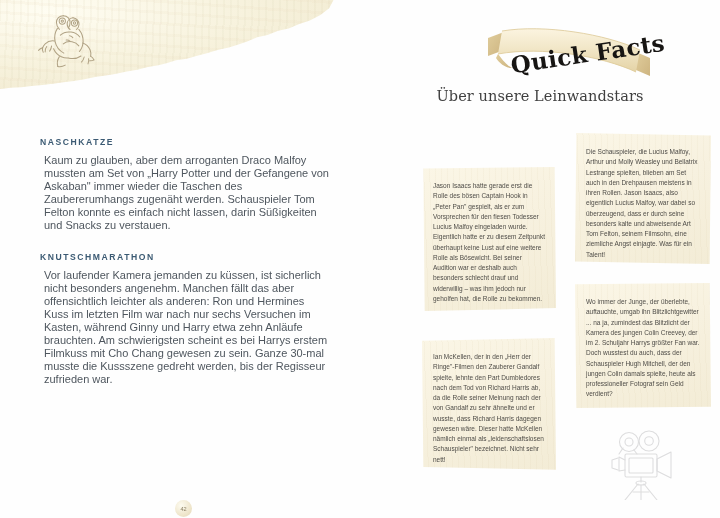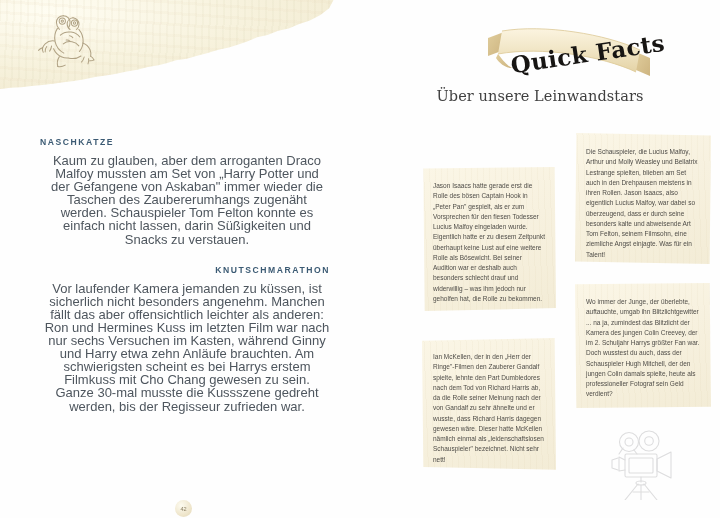--- a/index.html
+++ b/index.html
@@ -40,24 +40,24 @@
   }
   .frog-icon{position:absolute;left:34px;top:6px;width:78px;height:72px;}
 
   
   .left-page{position:absolute;left:0;top:0;width:360px;height:518px;}
   .article{position:absolute;left:40px;top:137px;width:290px;}
   .sec-title{
     color:#3b5a73;font-size:8.6px;font-weight:bold;letter-spacing:1.55px;
     margin:0 0 7px 0;
   }
-  .sec-title.sp{margin-top:19px;text-align:right;}
+  .sec-title.sp{margin-top:19px;}
   .body-p{
-    color:#4e565e;font-size:13px;line-height:13.1px;margin:0 0 9px 4px;
-    text-align:center;
+    color:#4e565e;font-size:11px;line-height:13.1px;margin:0 0 9px 4px;
+    text-align:left;
   }
 
   
   .right-page{position:absolute;left:360px;top:0;width:360px;height:518px;}
 
   .ribbon-wrap{position:absolute;left:114px;top:28px;width:190px;height:62px;}
   .ribbon-title{
     position:absolute;left:36px;top:12px;
     font-family:"DejaVu Serif", serif;font-weight:bold;
     font-size:23px;color:#171513;letter-spacing:.4px;

